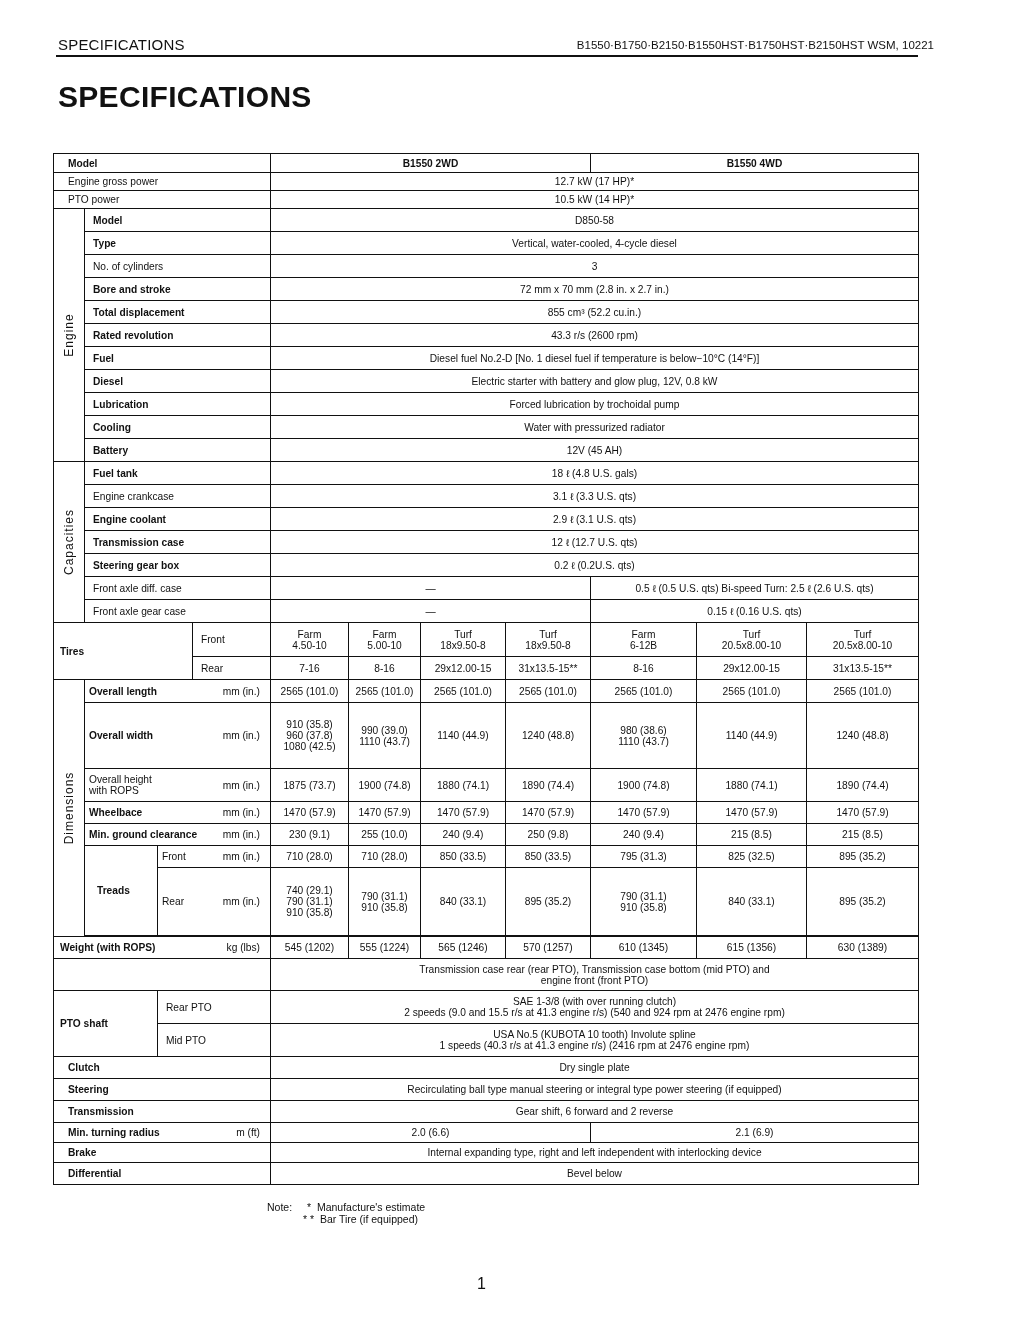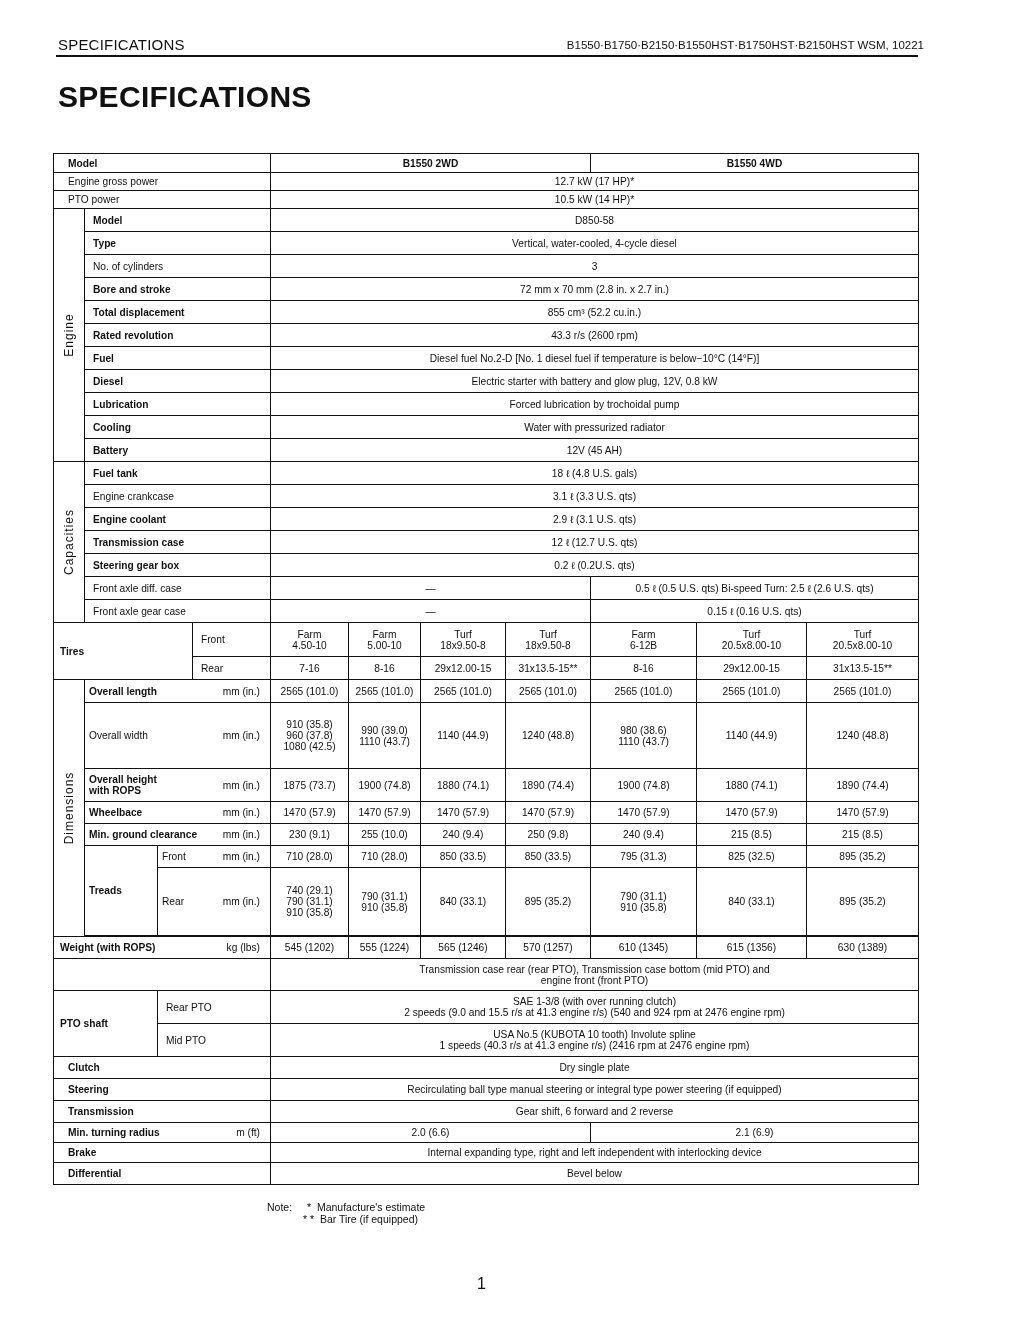--- a/index.html
+++ b/index.html
@@ -1,18 +1,18 @@
 <!DOCTYPE html>
 <html><head>
 <meta charset="utf-8">
 <style>
   html, body { margin: 0; padding: 0; background: #ffffff; }
   body { width: 1024px; height: 1326px; position: relative; font-family: "Liberation Sans", sans-serif; color: #111; overflow: hidden; }
   .hdr-left { position: absolute; left: 58px; top: 36px; font-size: 15px; letter-spacing: 0.2px; }
-  .hdr-right { position: absolute; right: 100px; top: 39px; font-size: 11.5px; text-align: center; }
+  .hdr-right { position: absolute; right: 90px; top: 39px; font-size: 11.5px; text-align: center; }
   .hdr-rule { position: absolute; left: 56px; top: 55px; width: 862px; height: 2px; background: #111; }
   .title { position: absolute; left: 58px; top: 80px; font-size: 30px; font-weight: bold; letter-spacing: 0.3px; }
   table.spec { position: absolute; left: 53px; top: 153px; width: 866px; border-collapse: collapse; table-layout: fixed; font-size: 10.2px; }
   table.spec td { border: 1.4px solid #111; padding: 0 4px; vertical-align: middle; text-align: center; line-height: 11px; white-space: nowrap; }
   table.spec td.lbl { text-align: left; padding-left: 14px; }
   table.spec td.lbl-in { text-align: left; padding-left: 8px; }
   table.spec td.bold { font-weight: bold; }
   .cat { padding: 0 !important; position: relative; }
   .cat span { position: absolute; left: 50%; top: 50%; transform: translate(-50%, -50%) rotate(-90deg); font-size: 12px; letter-spacing: 1px; white-space: nowrap; }
   .lblunit { display: flex; justify-content: space-between; align-items: center; padding-right: 6px; }
@@ -197,21 +197,21 @@
     <td>2565 (101.0)</td>
     <td>2565 (101.0)</td>
     <td>2565 (101.0)</td>
     <td>2565 (101.0)</td>
     <td>2565 (101.0)</td>
     <td>2565 (101.0)</td>
   </tr>
   <tr style="height:66px">
     <td colspan="3" style="text-align:left;padding-left:4px">
           <div class="lblunit">
-            <span style="font-weight:normal">Overall width</span>
+            <span style="font-weight:bold">Overall width</span>
             <span>mm (in.)</span>
           </div>
         </td>
     <td>
           <div>910 (35.8)</div>
           <div>960 (37.8)</div>
           <div>1080 (42.5)</div>
         </td>
     <td>
           <div>990 (39.0)</div>
@@ -230,21 +230,21 @@
     <td>
           <div>1140 (44.9)</div>
         </td>
     <td>
           <div>1240 (48.8)</div>
         </td>
   </tr>
   <tr style="height:33px">
     <td colspan="3" style="text-align:left;padding-left:4px">
           <div class="lblunit">
-            <span style="font-weight:bold"><span>Overall height</span><br><span>with ROPS</span></span>
+            <span style="font-weight:normal"><span>Overall height</span><br><span>with ROPS</span></span>
             <span>mm (in.)</span>
           </div>
         </td>
     <td>1875 (73.7)</td>
     <td>1900 (74.8)</td>
     <td>1880 (74.1)</td>
     <td>1890 (74.4)</td>
     <td>1900 (74.8)</td>
     <td>1880 (74.1)</td>
     <td>1890 (74.4)</td>
@@ -273,21 +273,21 @@
         </td>
     <td>230 (9.1)</td>
     <td>255 (10.0)</td>
     <td>240 (9.4)</td>
     <td>250 (9.8)</td>
     <td>240 (9.4)</td>
     <td>215 (8.5)</td>
     <td>215 (8.5)</td>
   </tr>
   <tr style="height:22px">
-    <td rowspan="2" class="lbl-in bold" style="padding-left:4px">Treads</td>
+    <td rowspan="2" class="lbl-in bold" style="padding-left:12px">Treads</td>
     <td colspan="2" style="text-align:left;padding-left:4px">
           <div class="lblunit">
             <span>Front</span>
             <span>mm (in.)</span>
           </div>
         </td>
     <td>710 (28.0)</td>
     <td>710 (28.0)</td>
     <td>850 (33.5)</td>
     <td>850 (33.5)</td>

